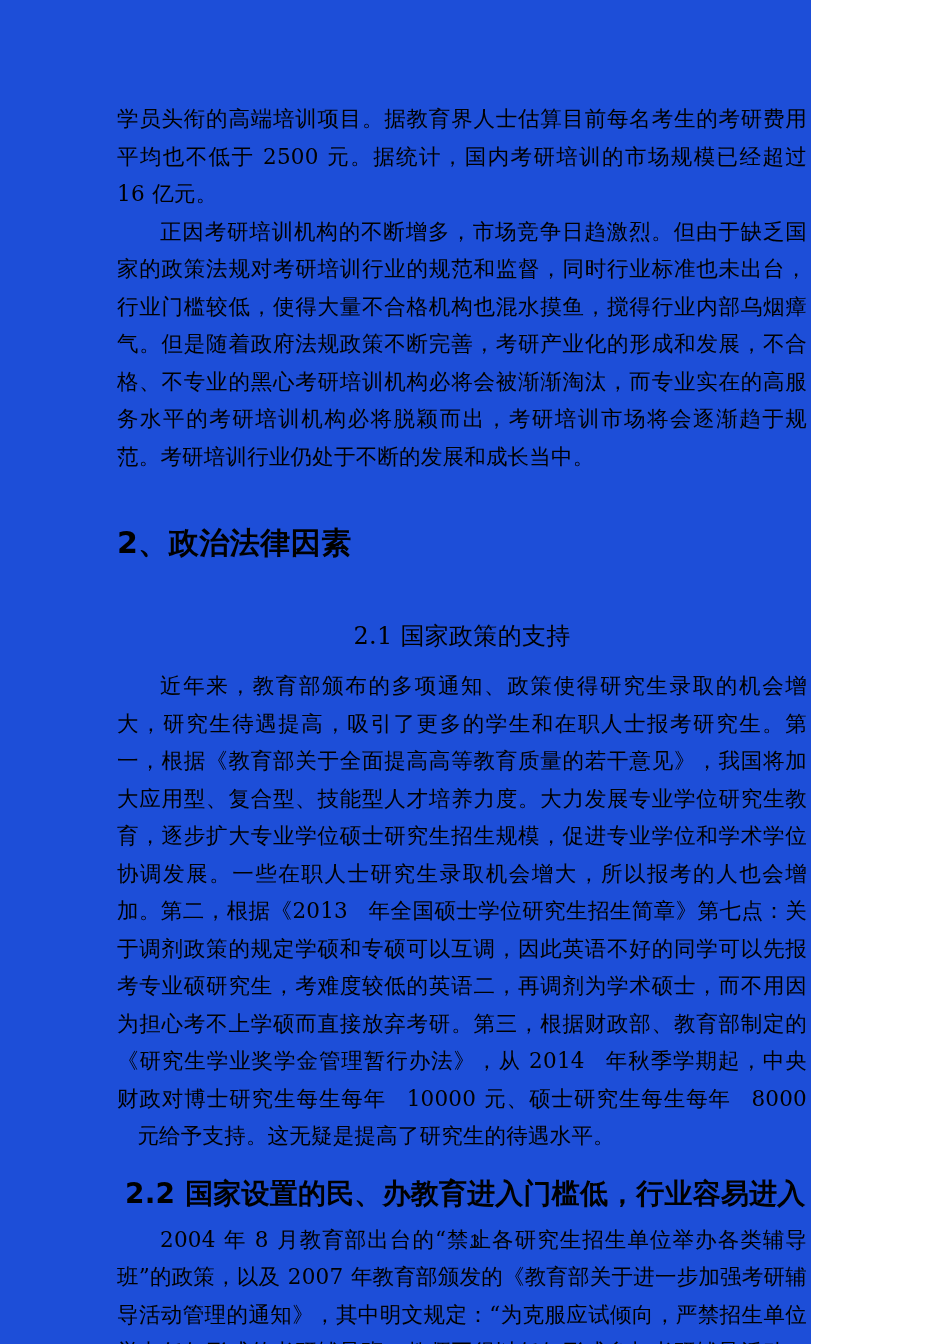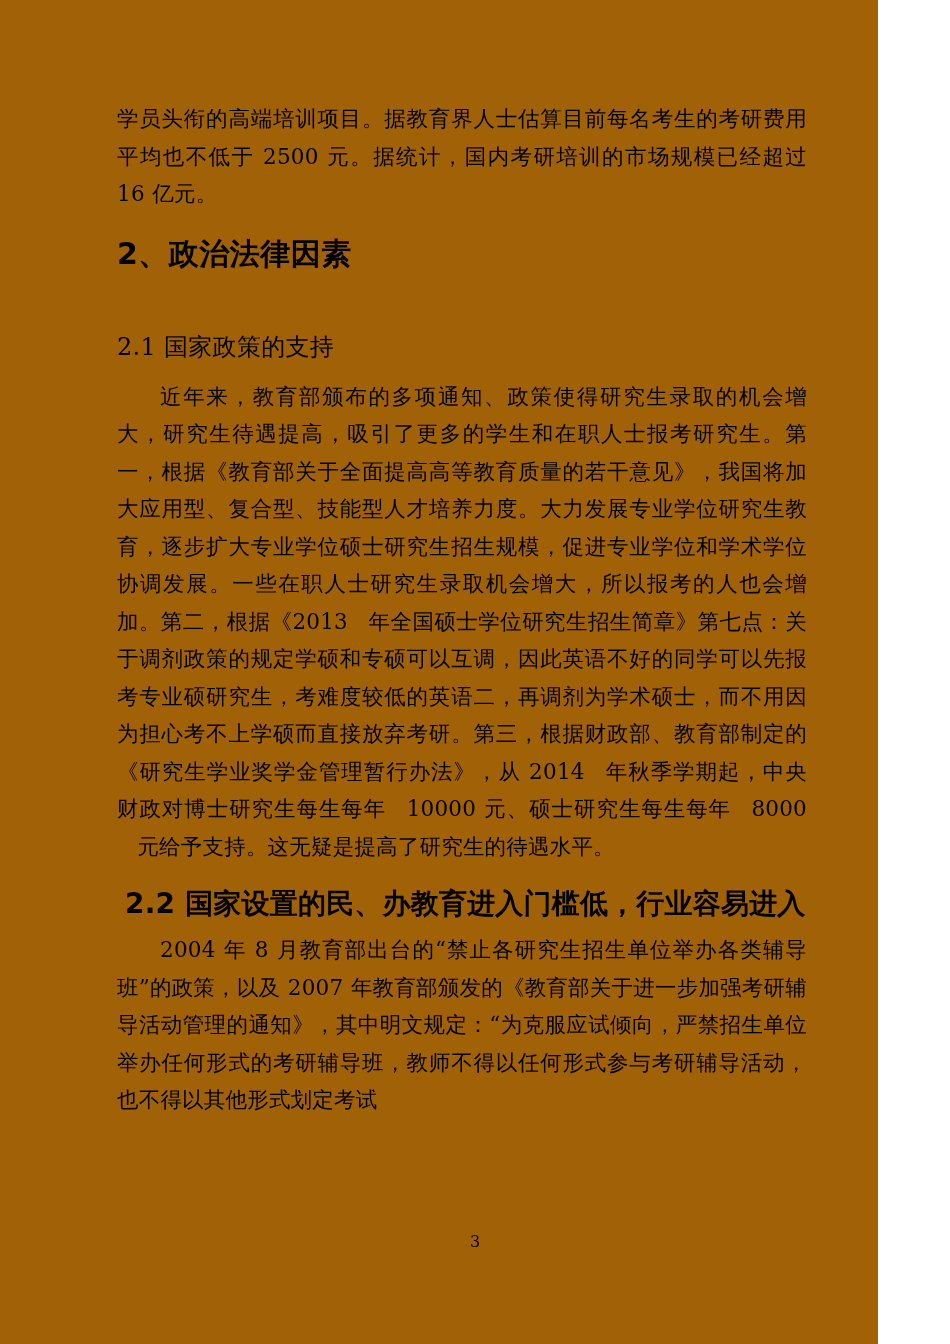--- a/index.html
+++ b/index.html
@@ -8,23 +8,23 @@
     padding: 0;
     background: #ffffff;
   }
   body {
     font-family: "DejaVu Serif", "Liberation Serif", serif;
     color: #000000;
     -webkit-font-smoothing: antialiased;
   }
   .page {
     position: relative;
-    width: 878px;
+    width: 811px;
     height: 1344px;
-    background: #a16207;
+    background: #1d4ed8;
     box-sizing: border-box;
     overflow: hidden;
   }
   .content {
     position: absolute;
     left: 117px;
     top: 100px;
     width: 690px;
   }
   
@@ -47,30 +47,31 @@
   
   .h-major {
     font-family: "DejaVu Sans", "Liberation Sans", sans-serif;
     font-size: 30px;
     font-weight: bold;
     line-height: 40px;
     margin: 0;
     letter-spacing: 0.5px;
   }
   .h-major-wrap {
-    margin-top: 21px;
+    margin-top: 48px;
     margin-bottom: 0;
   }
   .h-sub {
     font-family: "DejaVu Serif", "Liberation Serif", serif;
     font-size: 24px;
     font-weight: normal;
     line-height: 34px;
     margin: 0;
     letter-spacing: 0.3px;
+    text-align: center;
   }
   .h-sub-wrap {
     margin-top: 56px;
     margin-bottom: 14px;
   }
   .h-sub-b {
     font-family: "DejaVu Sans", "Liberation Sans", sans-serif;
     font-size: 28px;
     font-weight: bold;
     line-height: 34px;
@@ -99,20 +100,21 @@
 </style>
 </head>
 <body>
 
 <div class="page">
 
   <div class="content">
 
     <p class="para">学员头衔的高端培训项目。据教育界人士估算目前每名考生的考研费用平均也不低于 2500 元。据统计，国内考研培训的市场规模已经超过 16 亿元。</p>
 
+    <p class="para indent">正因考研培训机构的不断增多，市场竞争日趋激烈。但由于缺乏国家的政策法规对考研培训行业的规范和监督，同时行业标准也未出台，行业门槛较低，使得大量不合格机构也混水摸鱼，搅得行业内部乌烟瘴气。但是随着政府法规政策不断完善，考研产业化的形成和发展，不合格、不专业的黑心考研培训机构必将会被渐渐淘汰，而专业实在的高服务水平的考研培训机构必将脱颖而出，考研培训市场将会逐渐趋于规范。考研培训行业仍处于不断的发展和成长当中。</p>
 
     <div class="h-major-wrap">
       <h1 class="h-major">2、政治法律因素</h1>
     </div>
 
     <div class="h-sub-wrap">
       <h2 class="h-sub">2.1 国家政策的支持</h2>
     </div>
 
     <p class="para indent"><span>近年来，教育部颁布的多项通知、政策使得研究生录取的机会增大，研究生待遇提高，吸引了更多的学生和在职人士报考研究生。第一，根据《教育部关于全面提高高等教育质量的若干意见》，我国将加大应用型、复合型、技能型人才培养力度。大力发展专业学位研究生教育，逐步扩大专业学位硕士研究生招生规模，促进专业学位和学术学位协调发展。一些在职人士研究生录取机会增大，所以报考的人也会增加。第二，根据《2013</span><span class="sp"></span><span>年全国硕士学位研究生招生简章》第七点：关于调剂政策的规定学硕和专硕可以互调，因此英语不好的同学可以先报考专业硕研究生，考难度较低的英语二，再调剂为学术硕士，而不用因为担心考不上学硕而直接放弃考研。第三，根据财政部、教育部制定的《研究生学业奖学金管理暂行办法》，从 2014</span><span class="sp"></span><span>年秋季学期起，中央财政对博士研究生每生每年</span><span class="sp"></span><span>10000 元、硕士研究生每生每年</span><span class="sp"></span><span>8000</span><span class="sp"></span><span>元给予支持。这无疑是提高了研究生的待遇水平。</span></p>

